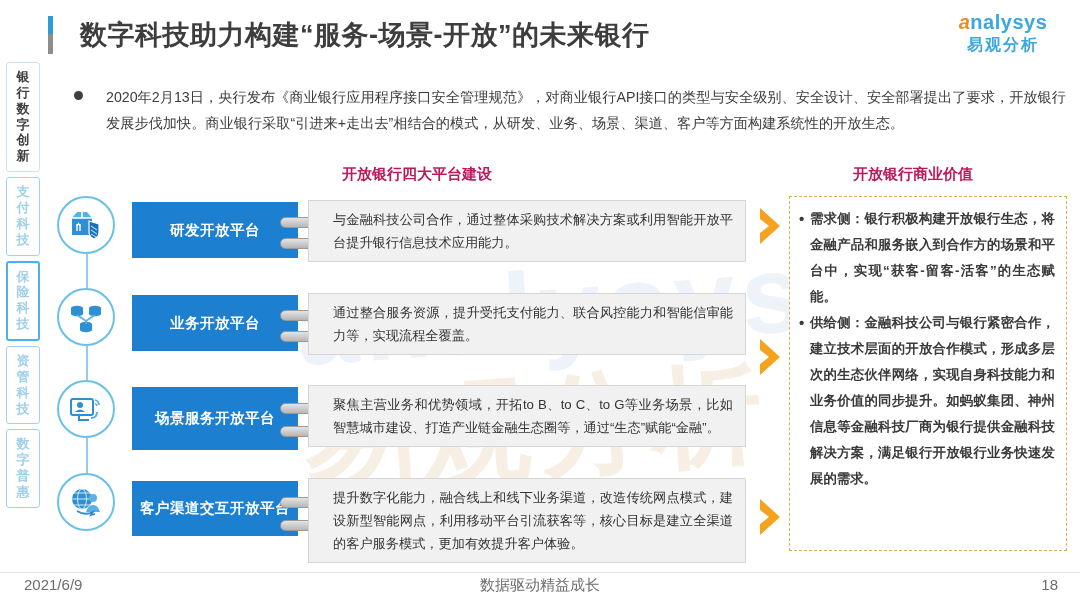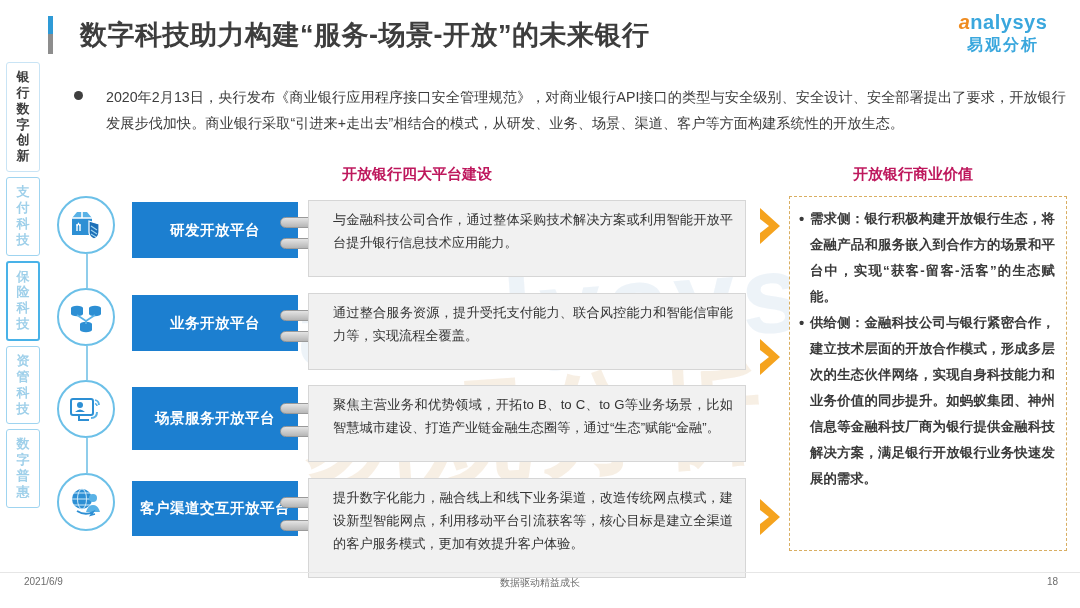--- a/index.html
+++ b/index.html
@@ -165,21 +165,21 @@
     letter-spacing: .5px;
   }
   .desc {
     position: absolute;
     left: 176px;
     background: #f1f1f1;
     border: 1px solid #d6d6d6;
     font-size: 13.2px;
     line-height: 23px;
     color: #333;
-    padding: 7px 12px 22px 24px;
+    padding: 7px 12px 7px 24px;
     width: 438px;
     text-align: justify;
   }
   .connector {
     position: absolute;
     width: 46px; height: 11px;
     border-radius: 6px;
     background: linear-gradient(#e4e4e4, #b6b6b6);
     border: 1px solid #9a9a9a;
   }
@@ -228,21 +228,21 @@
   
   .footer-line {
     position: absolute;
     left: 0; top: 572px;
     width: 1080px; height: 1px;
     background: #e6e6e6;
   }
   .footer {
     position: absolute;
     top: 576px;
-    font-size: 10px;
+    font-size: 15px;
     color: #6d6d6d;
   }
   #footer-date { left: 24px; }
   #footer-slogan { left: 0; width: 1080px; text-align: center; }
   #footer-page { right: 22px; }
 </style>
 </head>
 <body>
 
 <div id="page">

